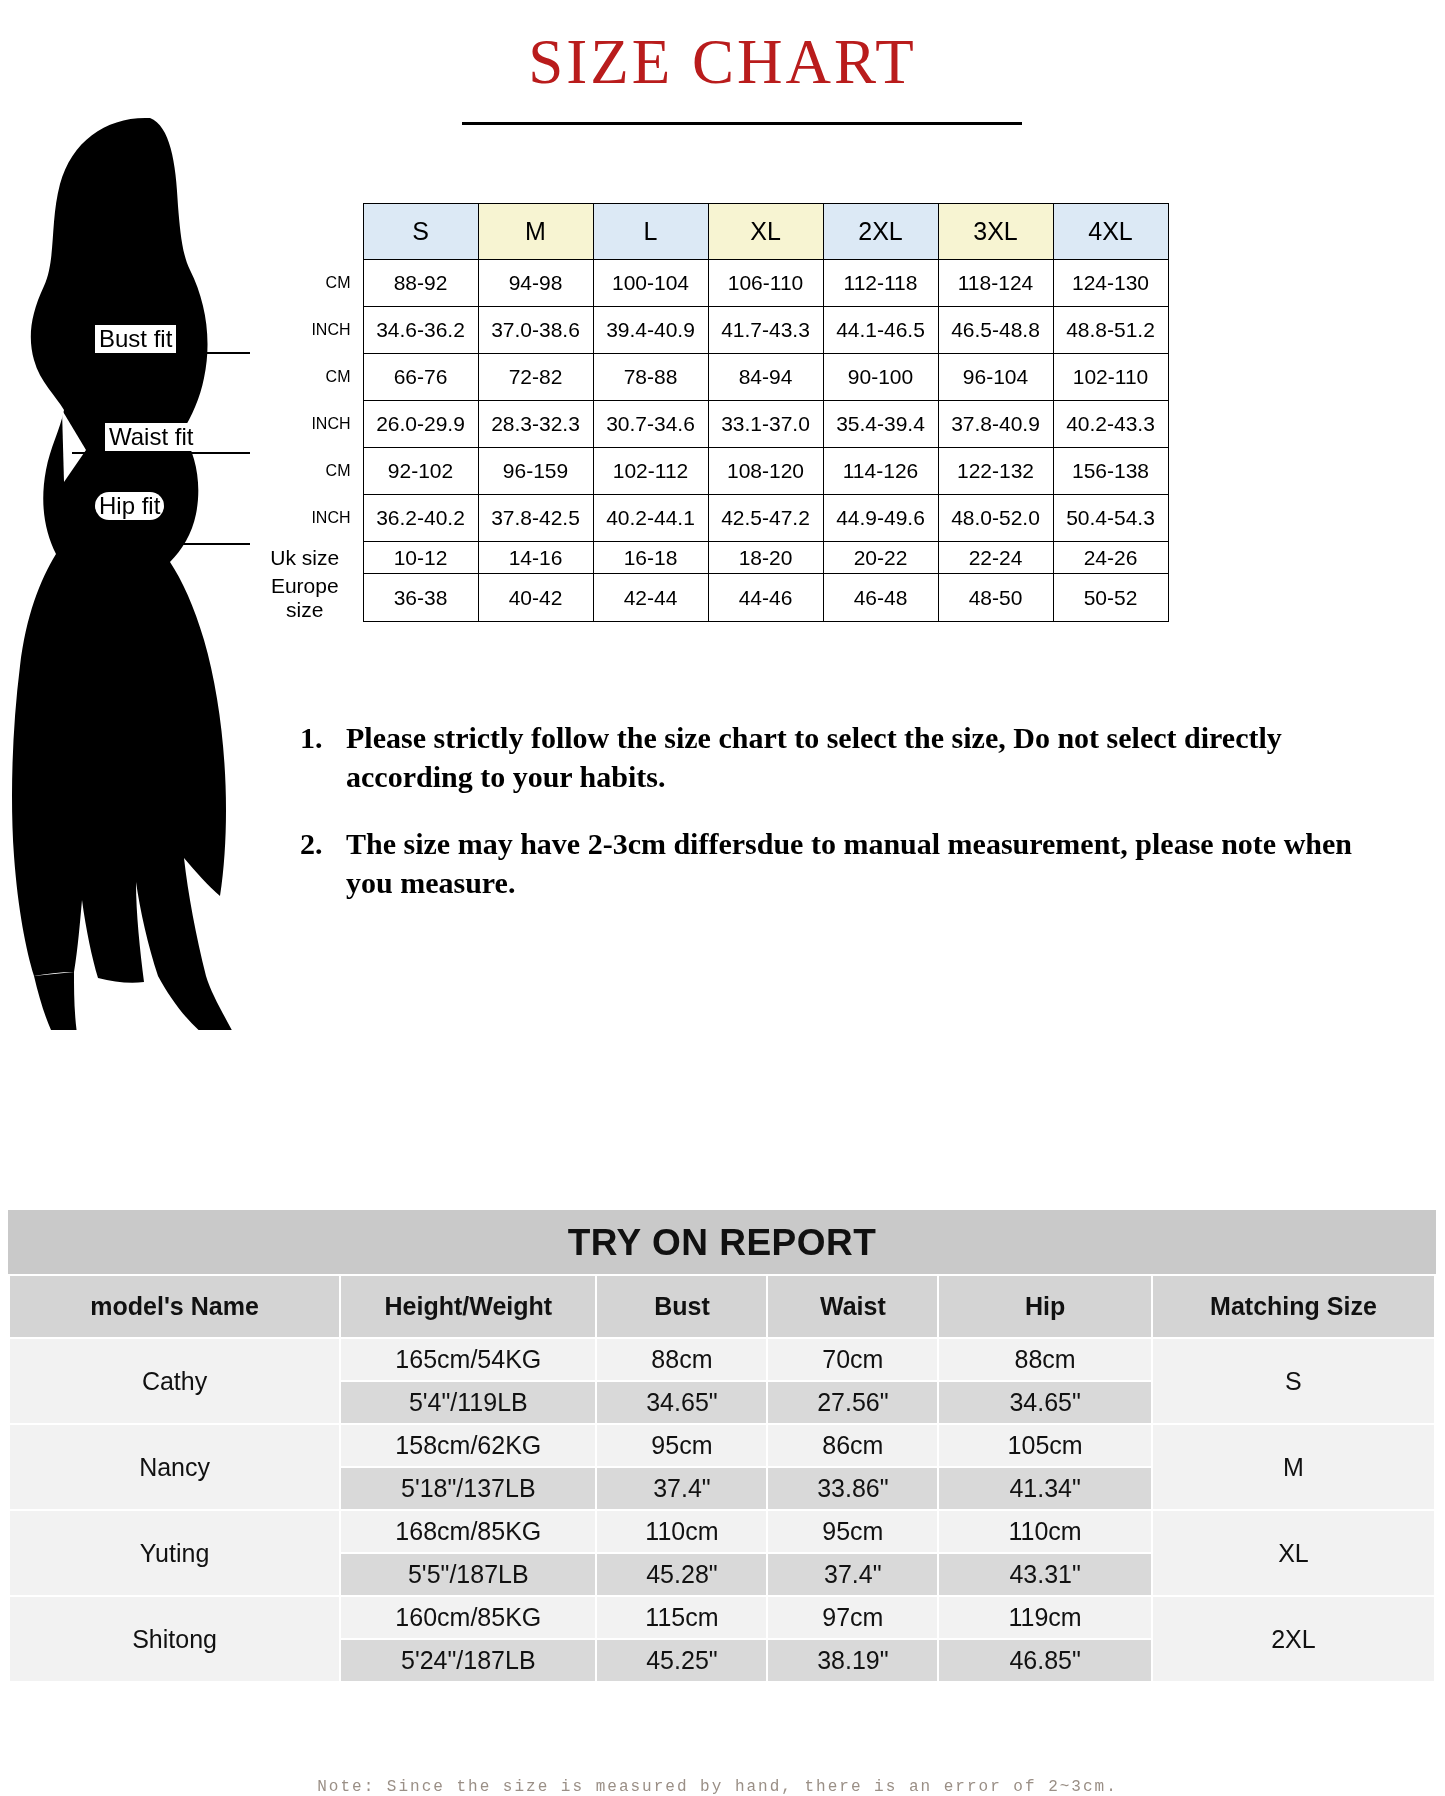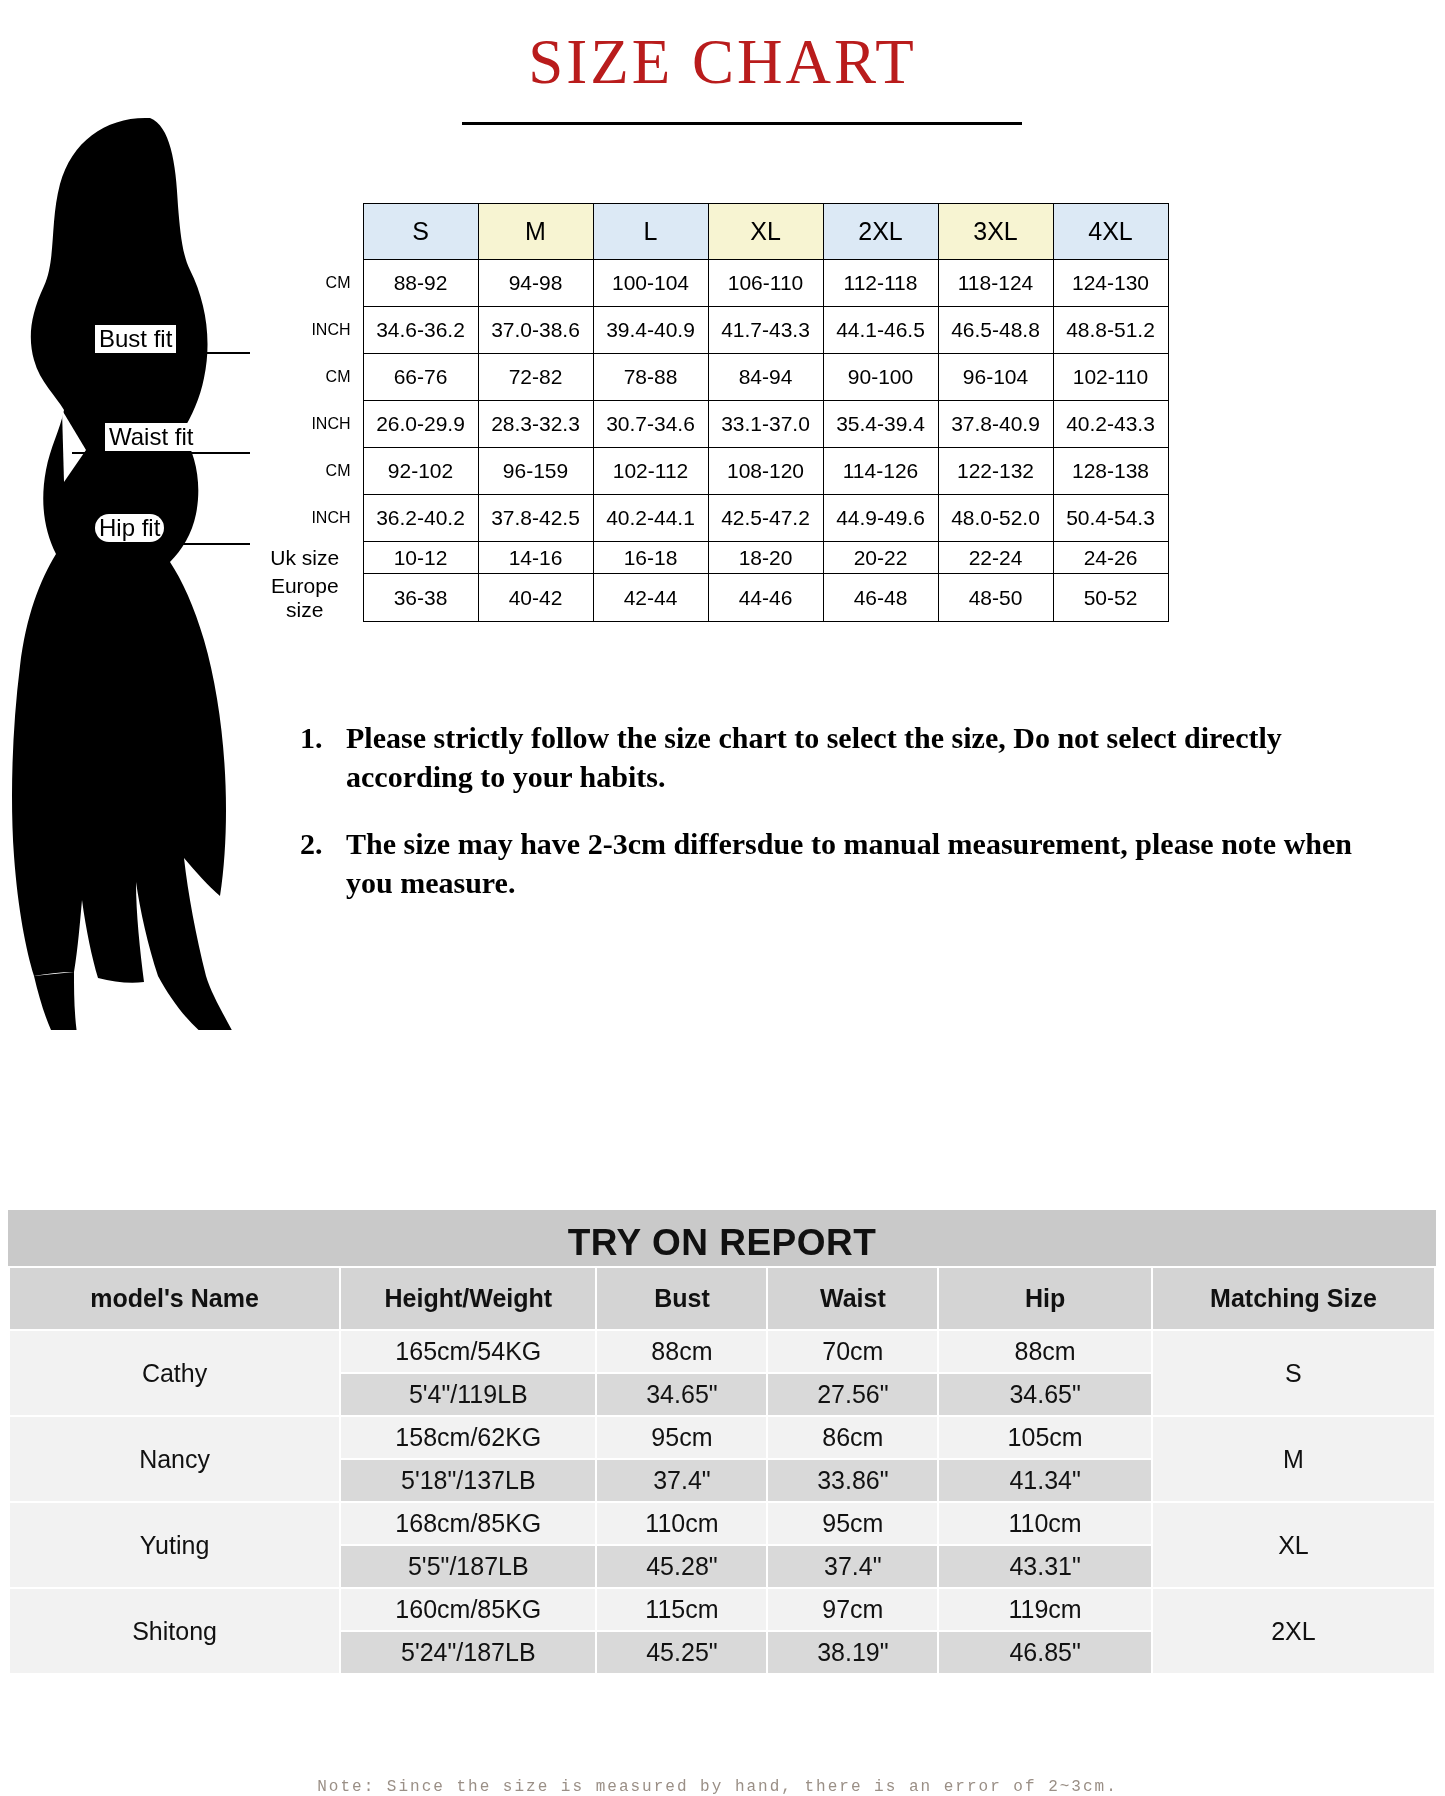--- a/index.html
+++ b/index.html
@@ -138,21 +138,21 @@
     left: 8px;
     top: 30px;
     width: 1428px;
   }
   .report-title {
     background: #c9c9c9;
     text-align: center;
     font-size: 37px;
     font-weight: bold;
     color: #111;
-    padding: 12px 0 2px;
+    padding: 12px 0 10px;
     letter-spacing: 0.5px;
   }
   table.report {
     width: 1428px;
     border-collapse: collapse;
     font-family: "Liberation Sans", sans-serif;
   }
   table.report th {
     background: #d4d4d4;
     border: 2px solid #fff;
@@ -230,21 +230,21 @@
       <path fill="#ffffff" d="M62,300 L86,340 L64,372 Z"></path>
     </svg>
   </div>
 
   <div class="measure-label" style="left:95px; top:325px;">Bust fit</div>
   <div class="measure-line" style="left:75px; top:352px; width:175px;"></div>
 
   <div class="measure-label" style="left:105px; top:423px;">Waist fit</div>
   <div class="measure-line" style="left:72px; top:452px; width:178px;"></div>
 
-  <div class="measure-label" style="left:95px; top:514px;border-radius:14px;">Hip fit</div>
+  <div class="measure-label" style="left:95px; top:492px;border-radius:14px;">Hip fit</div>
   <div class="measure-line" style="left:80px; top:543px; width:170px;"></div>
 
   <table class="size-table">
     <tbody>
         <tr>
       <th class="corner"></th>
       <th class="hdr col-s">S</th>
       <th class="hdr col-m">M</th>
       <th class="hdr col-l">L</th>
       <th class="hdr col-xl">XL</th>
@@ -298,21 +298,21 @@
     </tr>
 
     <tr>
       <td class="rowlabel">CM</td>
       <td class="val">92-102</td>
       <td class="val">96-159</td>
       <td class="val">102-112</td>
       <td class="val">108-120</td>
       <td class="val">114-126</td>
       <td class="val">122-132</td>
-      <td class="val">128-138</td>
+      <td class="val">156-138</td>
     </tr>
 
     <tr>
       <td class="rowlabel">INCH</td>
       <td class="val">36.2-40.2</td>
       <td class="val">37.8-42.5</td>
       <td class="val">40.2-44.1</td>
       <td class="val">42.5-47.2</td>
       <td class="val">44.9-49.6</td>
       <td class="val">48.0-52.0</td>

